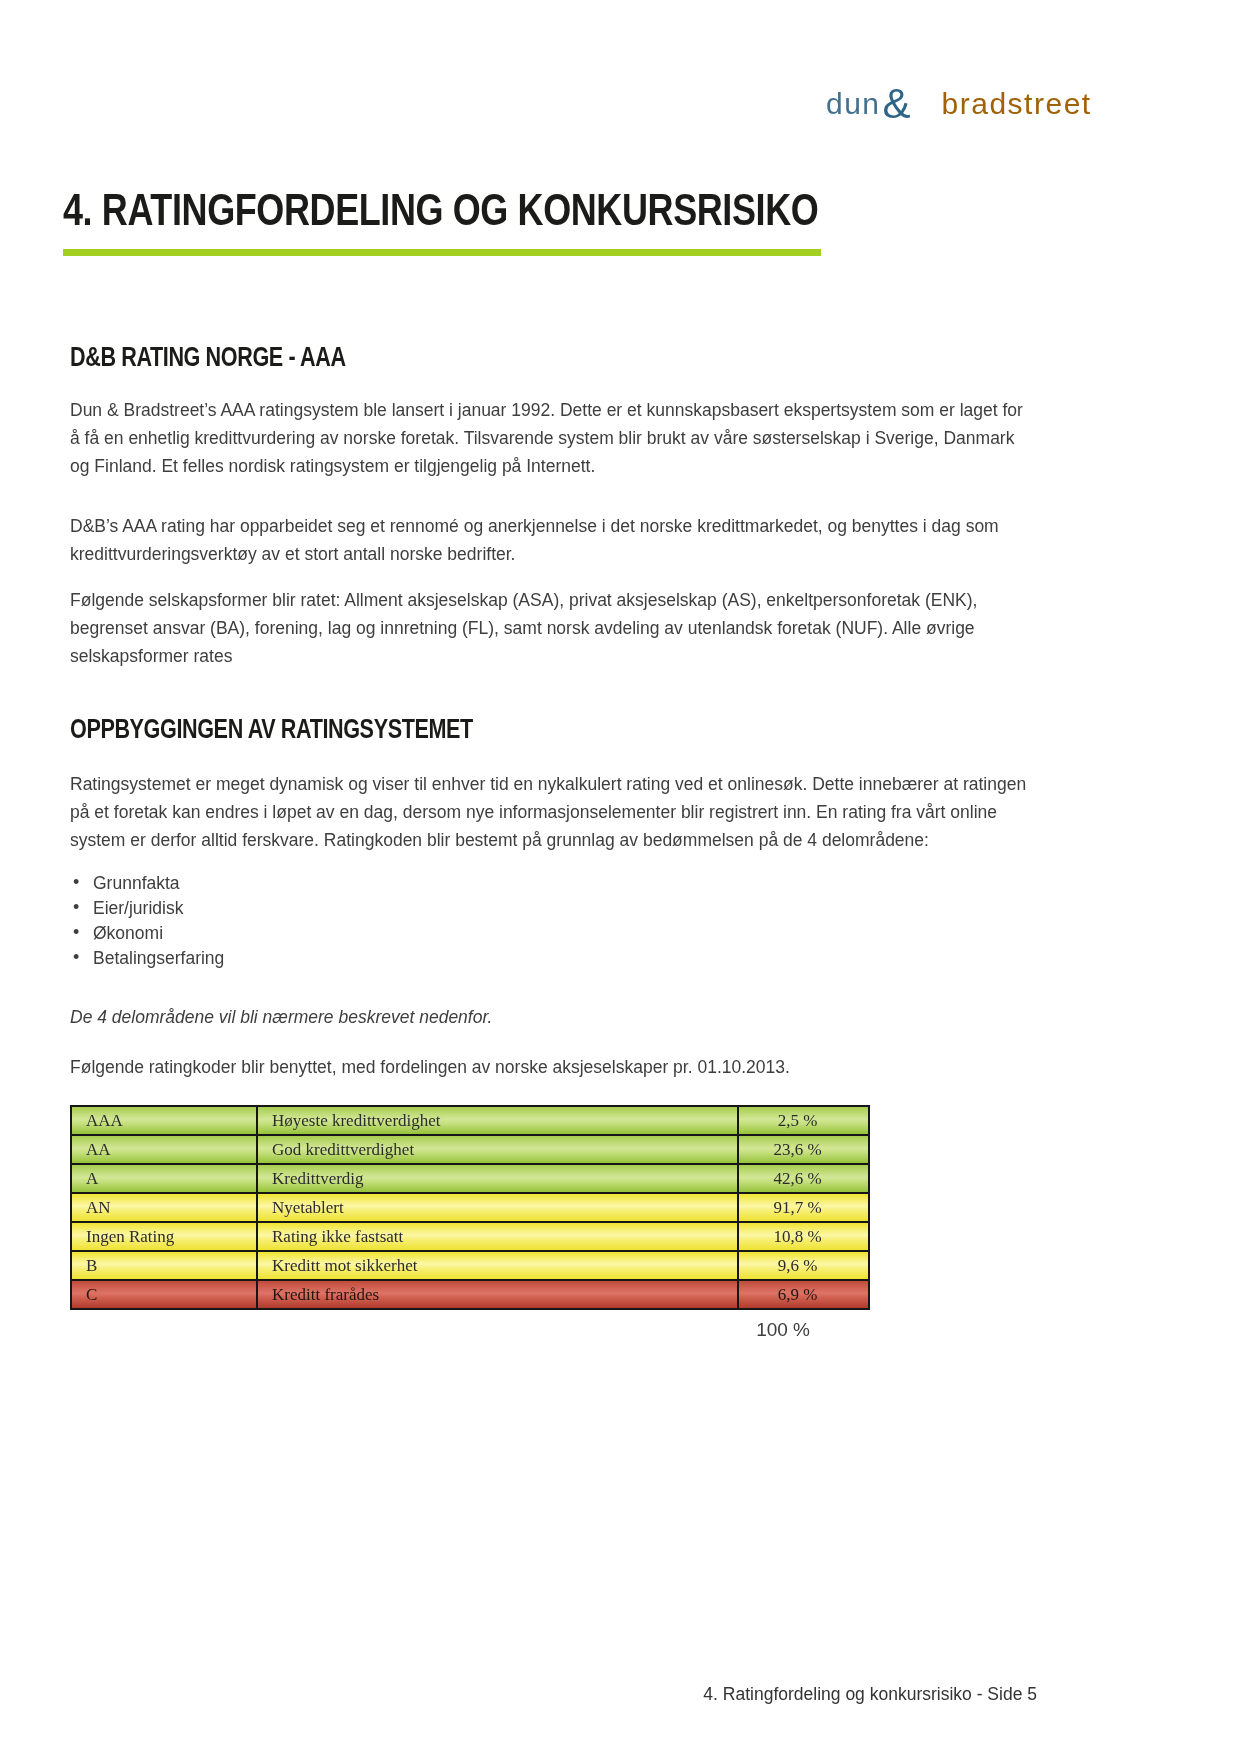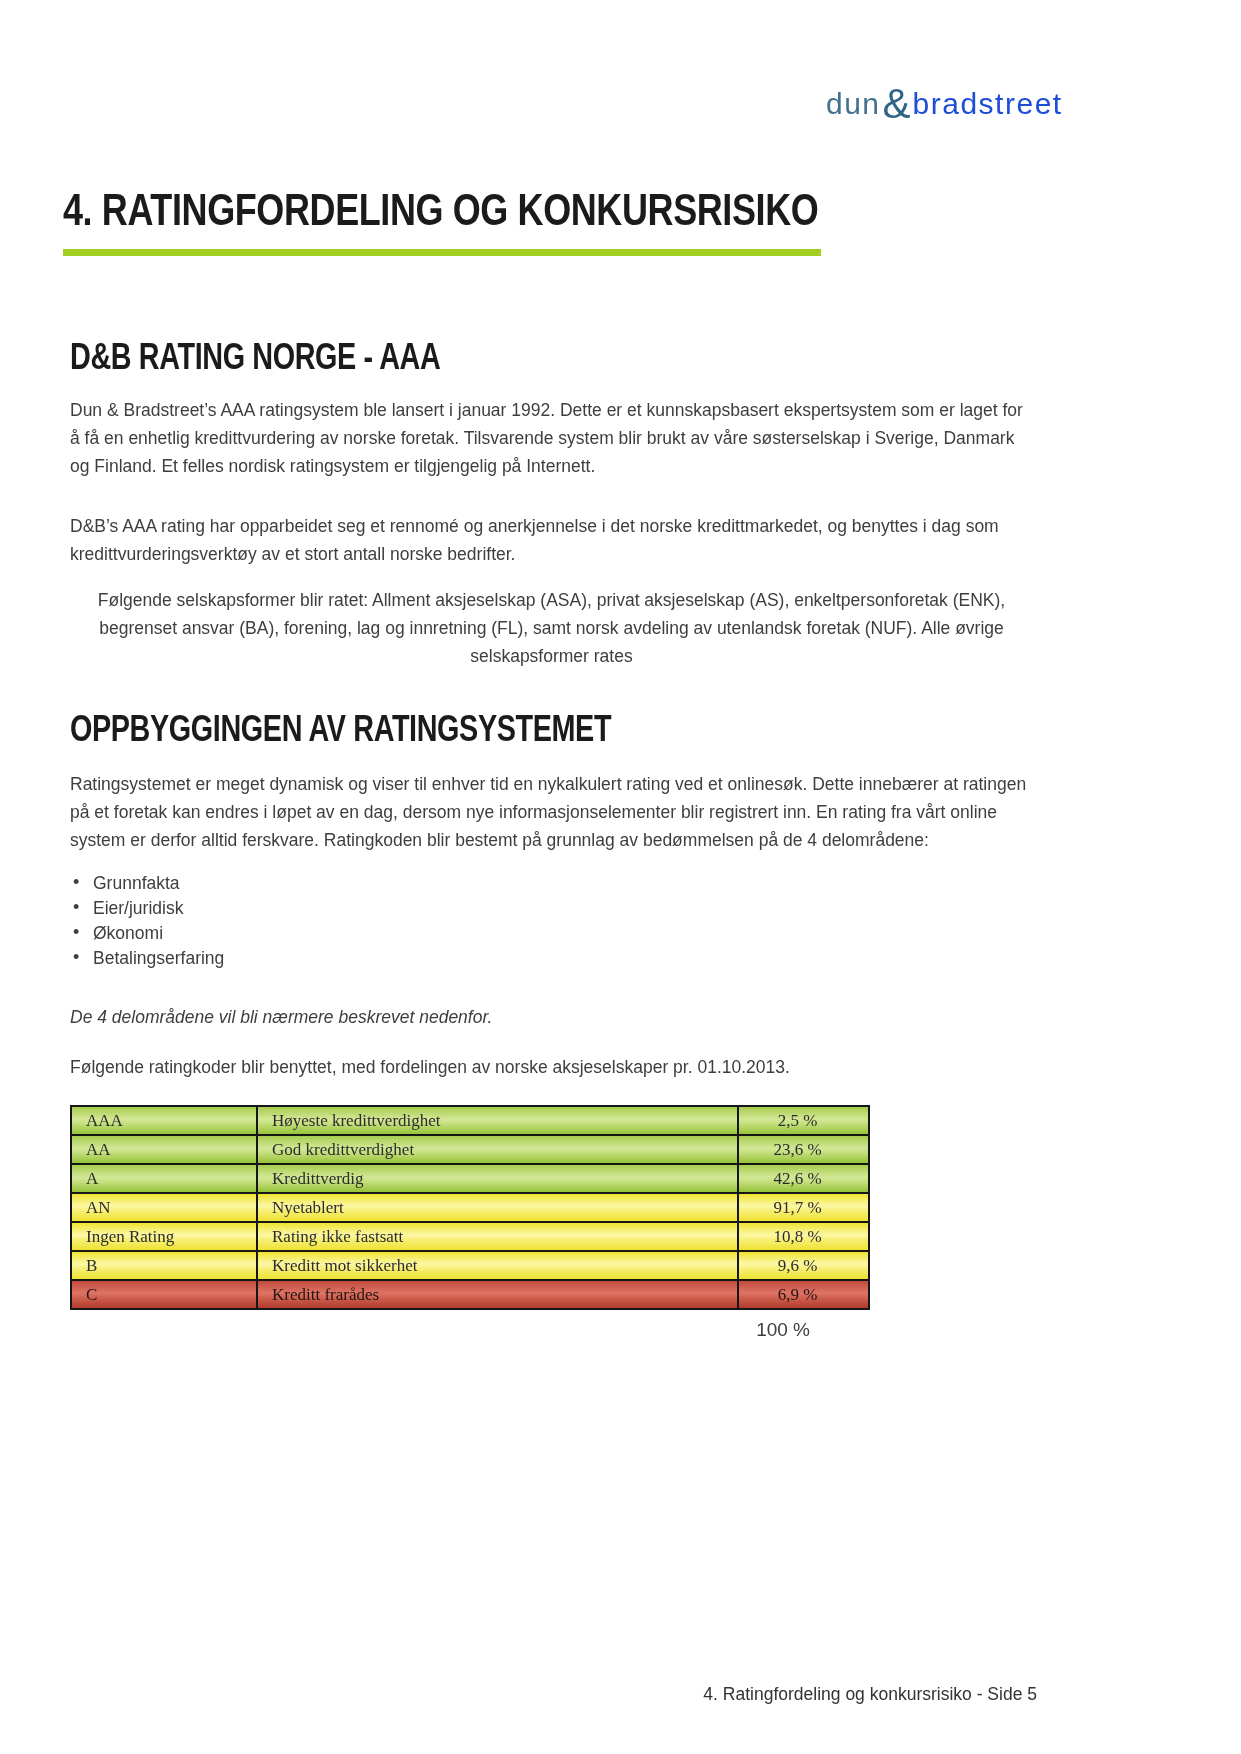--- a/index.html
+++ b/index.html
@@ -16,45 +16,45 @@
   .logo {
     position:absolute; top:76px; left:826px;
     font-size:30px; letter-spacing:1.5px; white-space:nowrap;
     font-weight:400;
   }
   .logo .dun { color:#44718f; }
   .logo .amp {
     color:#2e6487; font-size:42px; font-weight:400;
     position:relative; top:4px; margin:0 2px; letter-spacing:0;
   }
-  .logo .bradstreet { color:#1d4ed8; }
+  .logo .bradstreet { color:#a16207;margin-left:29px; }
 
   
   .condensed {
     display:inline-block; white-space:nowrap;
     transform:scaleX(0.8); transform-origin:0 50%;
     font-weight:bold; letter-spacing:-0.5px; color:#1b1b19;
   }
   .main-title { margin:186px 4px 0 63px; font-size:45px; line-height:1.05; }
   .rule {
     margin:16px 0 0 63px; width:758px; height:7px;
     background:#a3d020; border:none;
   }
-  .section-heading { font-size:36px; line-height:30px; }
+  .section-heading { font-size:27px; line-height:30px; }
   .sh1 { margin:86px 0 0 70px; }
   .sh2 { margin:44px 0 0 70px; }
 
   
   .body-text {
     margin-left:70px; width:963px;
     font-size:17.5px; line-height:28px; color:#3e3e3e;
   }
   .p1 { margin-top:24px; }
   .p2 { margin-top:32px; }
-  .p3 { margin-top:14px;text-align:center; }
+  .p3 { margin-top:14px; }
   .p4 { margin-top:26px; }
   .p5 { margin-top:32px;font-style:italic; }
   .p6 { margin-top:22px; }
 
   
   .subareas {
     margin:8px 0 0 70px; padding:0;
     font-size:17.5px; line-height:25px; color:#3e3e3e;
   }
   .subareas li {

